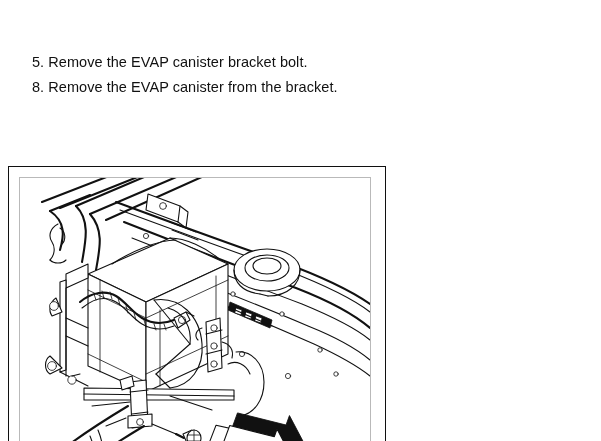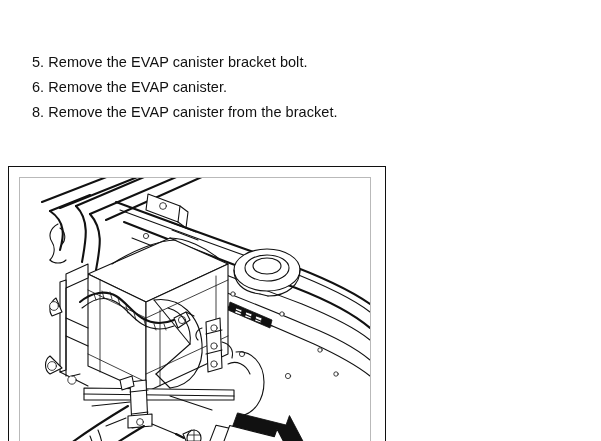--- a/index.html
+++ b/index.html
@@ -84,24 +84,20 @@
 
 <div id="page">
 
   <div id="steps">
 
     <div class="step-line">
       <span class="step-num">5. </span>
       <span class="step-text">Remove the EVAP canister bracket bolt.</span>
     </div>
 
-    <div class="step-line">
-      <span class="step-num">6. </span>
-      <span class="step-text">Remove the EVAP canister.</span>
-    </div>
 
 
     <div class="step-line">
       <span class="step-num">8. </span>
       <span class="step-text">Remove the EVAP canister from the bracket.</span>
     </div>
 
   </div>
 
   <div id="figure-frame">

